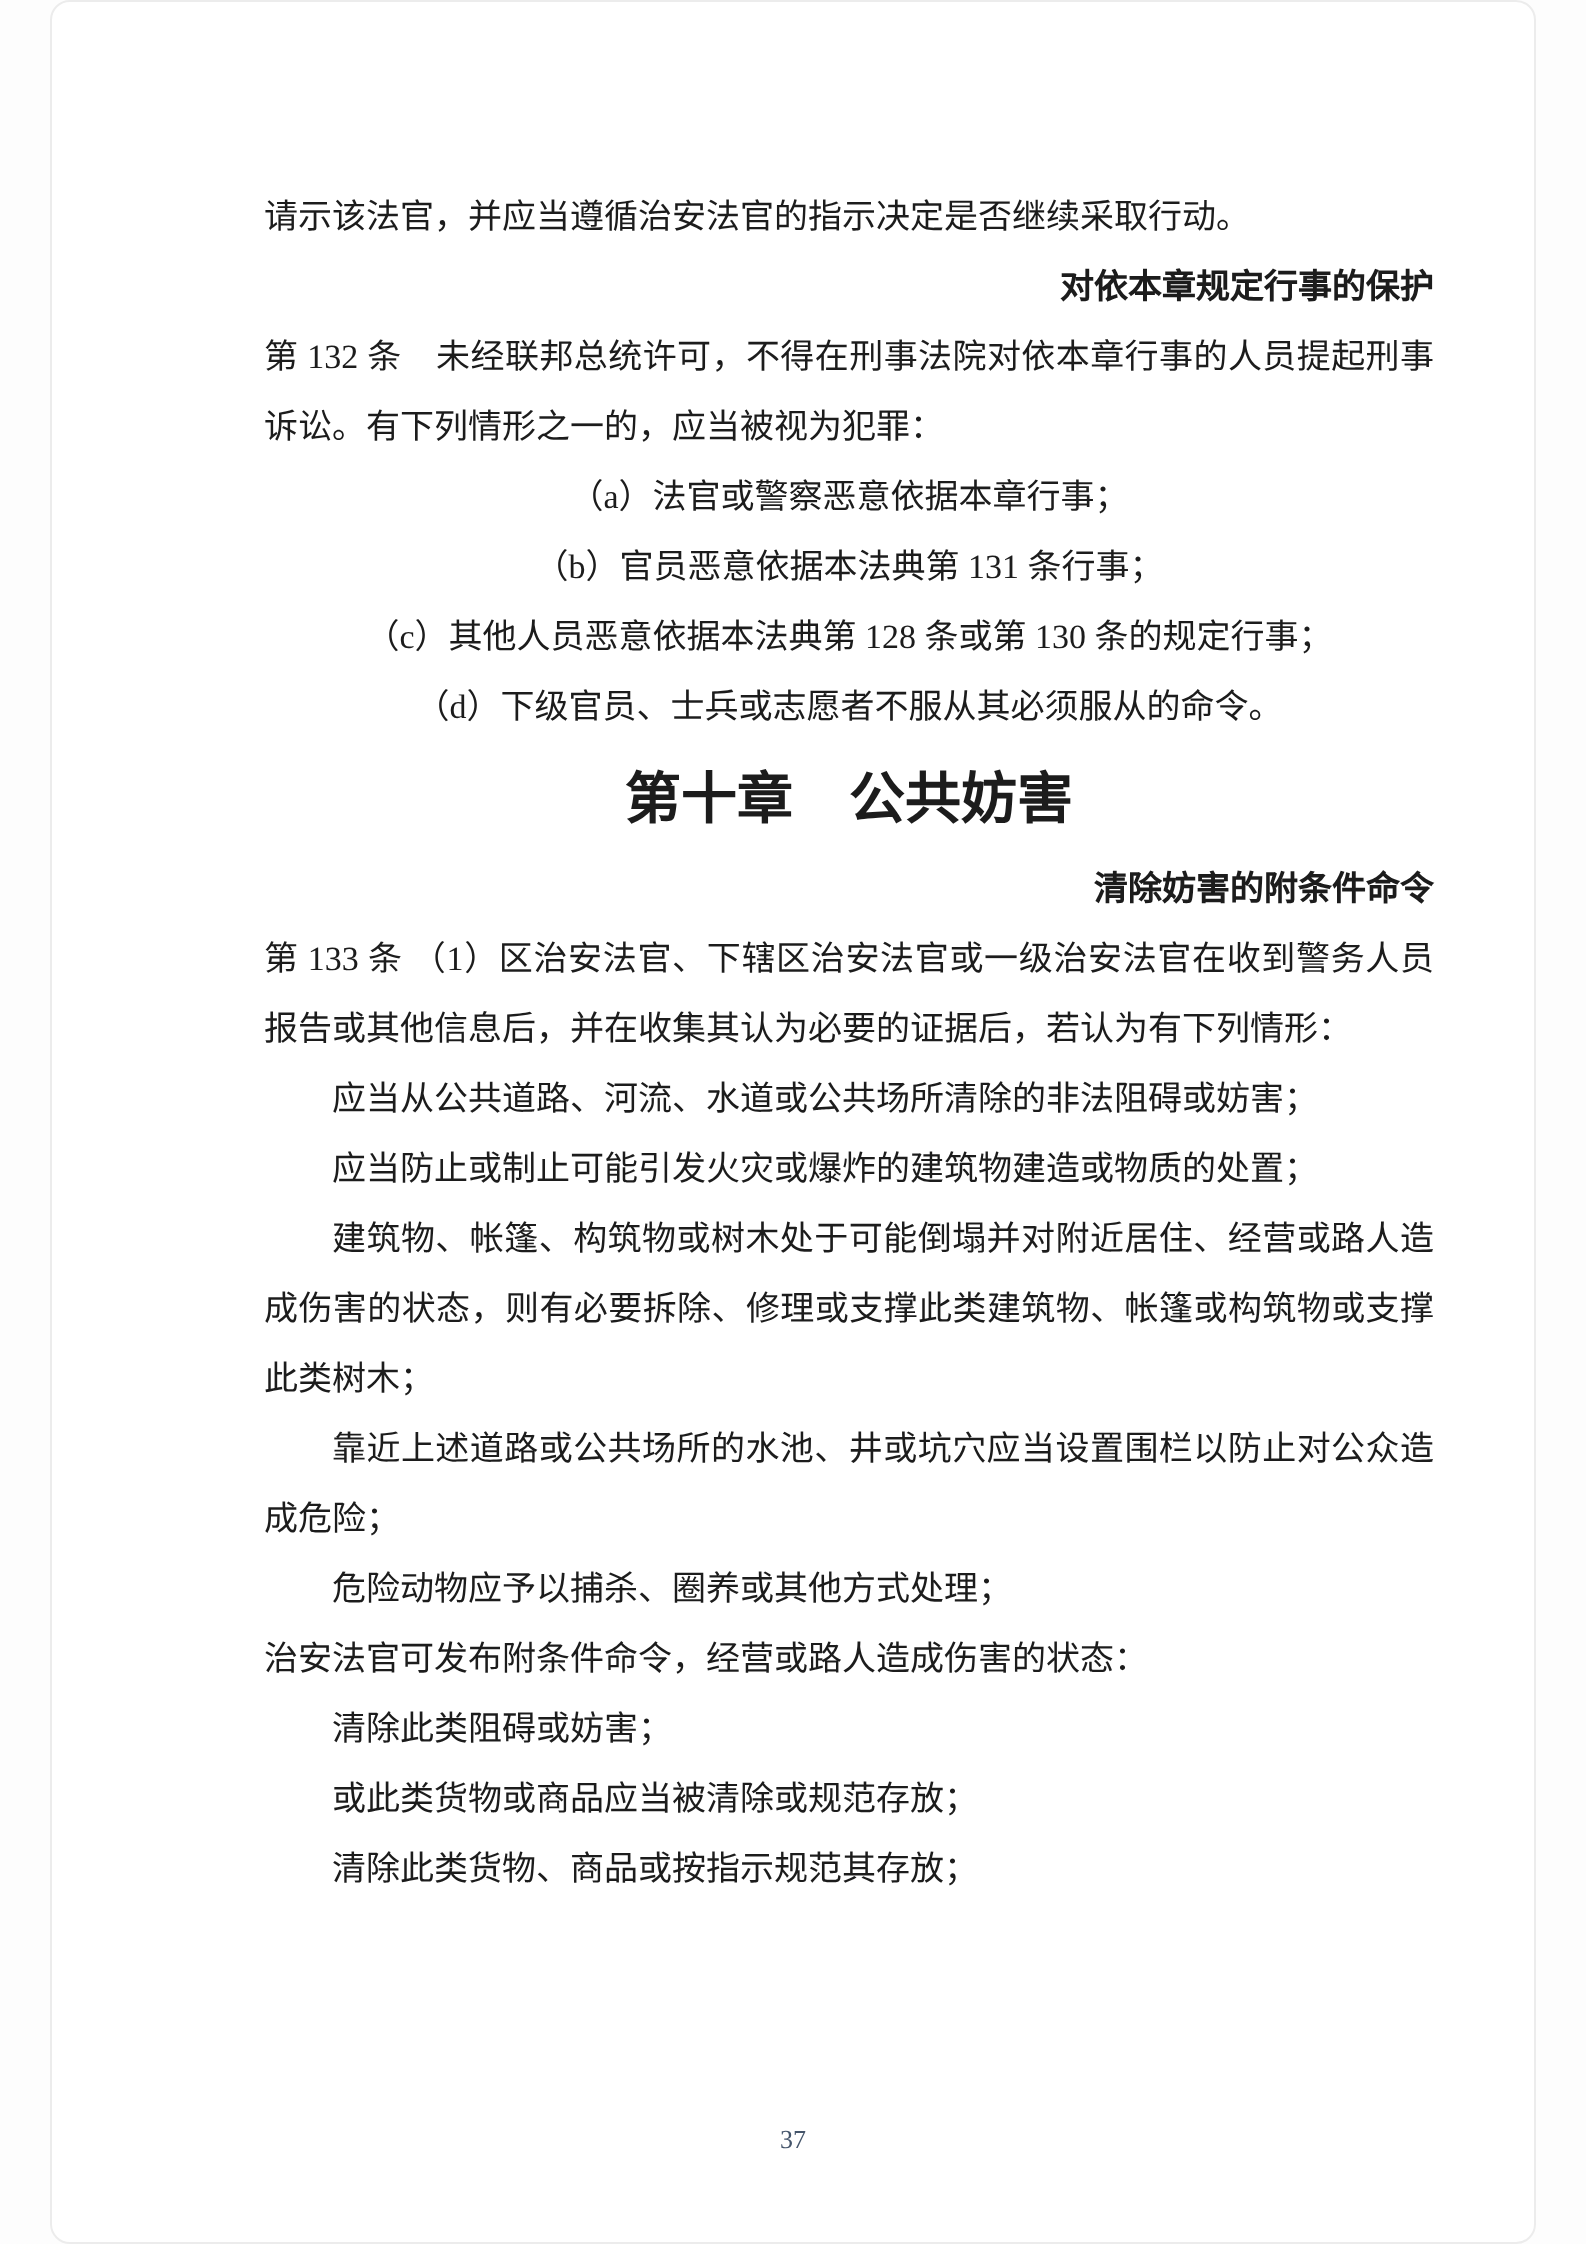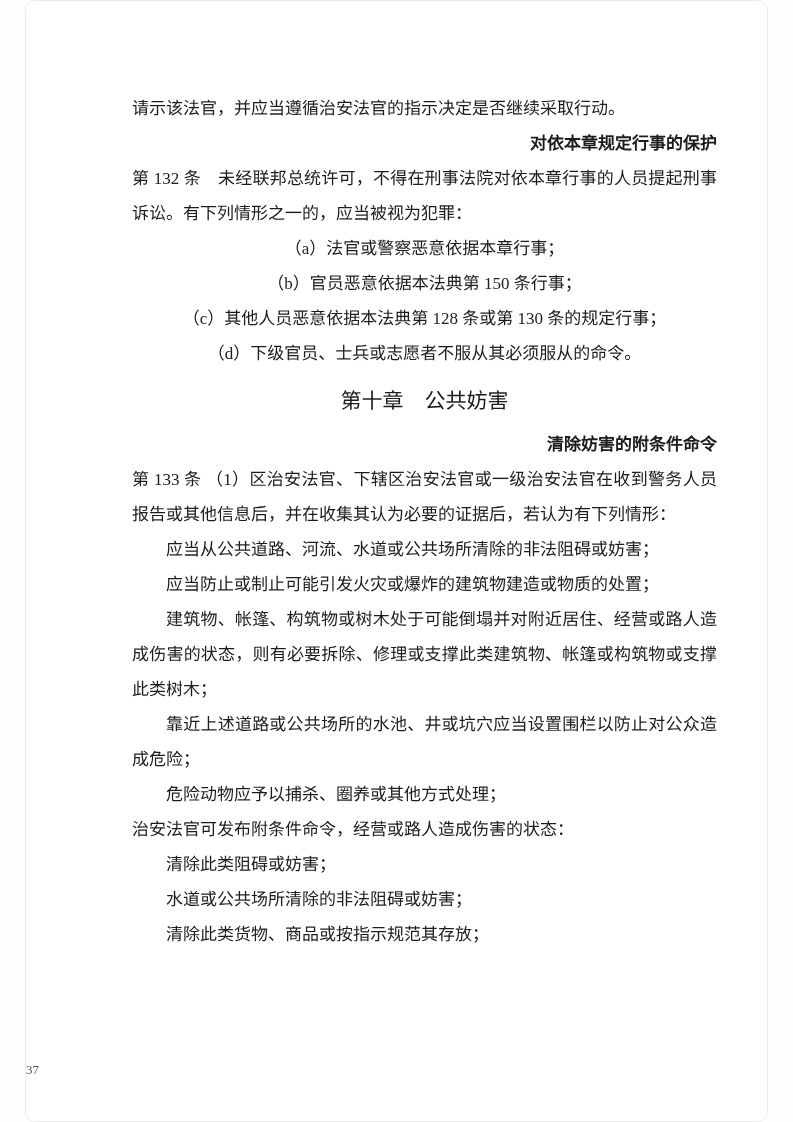--- a/index.html
+++ b/index.html
@@ -37,57 +37,58 @@
   }
   .content p.heading {
     font-weight: bold;
     text-indent: 2em;
     text-align: right;
   }
   .content p.body { text-indent: 0; }
   .content p.body-indent { text-indent: 2em; }
   .content p.list-item { text-indent: 0; text-align: center; }
   .content p.chapter-title {
-    font-size: 21px;
-    font-weight: normal;
+    font-size: 28px;
+    font-weight: bold;
     text-align: center;
     text-indent: 0;
     line-height: 46px;
     margin: 7px 0 3px 0;
   }
   .footer {
     position: absolute;
     bottom: 42px;
     left: 0;
     width: 100%;
+    text-align: center;
     font-size: 13px;
     line-height: 18px;
     color: var(--page-num-color);
     font-family: "Liberation Serif", "DejaVu Serif", serif;
   }
 </style>
 </head>
 <body>
 
 <div class="page">
   <div class="content">
     <p class="body">请示该法官，并应当遵循治安法官的指示决定是否继续采取行动。</p>
     <p class="heading">对依本章规定行事的保护</p>
     <p class="body">第 132 条　未经联邦总统许可，不得在刑事法院对依本章行事的人员提起刑事诉讼。有下列情形之一的，应当被视为犯罪：</p>
     <p class="list-item">（a）法官或警察恶意依据本章行事；</p>
-    <p class="list-item">（b）官员恶意依据本法典第 150 条行事；</p>
+    <p class="list-item">（b）官员恶意依据本法典第 131 条行事；</p>
     <p class="list-item">（c）其他人员恶意依据本法典第 128 条或第 130 条的规定行事；</p>
     <p class="list-item">（d）下级官员、士兵或志愿者不服从其必须服从的命令。</p>
     <p class="chapter-title">第十章　公共妨害</p>
     <p class="heading">清除妨害的附条件命令</p>
     <p class="body">第 133 条 （1）区治安法官、下辖区治安法官或一级治安法官在收到警务人员报告或其他信息后，并在收集其认为必要的证据后，若认为有下列情形：</p>
     <p class="body-indent">应当从公共道路、河流、水道或公共场所清除的非法阻碍或妨害；</p>
     <p class="body-indent">应当防止或制止可能引发火灾或爆炸的建筑物建造或物质的处置；</p>
     <p class="body-indent">建筑物、帐篷、构筑物或树木处于可能倒塌并对附近居住、经营或路人造成伤害的状态，则有必要拆除、修理或支撑此类建筑物、帐篷或构筑物或支撑此类树木；</p>
     <p class="body-indent">靠近上述道路或公共场所的水池、井或坑穴应当设置围栏以防止对公众造成危险；</p>
     <p class="body-indent">危险动物应予以捕杀、圈养或其他方式处理；</p>
     <p class="body">治安法官可发布附条件命令，经营或路人造成伤害的状态：</p>
     <p class="body-indent">清除此类阻碍或妨害；</p>
-    <p class="body-indent">水道或公共场所清除的非法阻碍或妨害；</p>
+    <p class="body-indent">或此类货物或商品应当被清除或规范存放；</p>
     <p class="body-indent">清除此类货物、商品或按指示规范其存放；</p>
   </div>
   <div class="footer">37</div>
 </div>
 
 </body></html>

